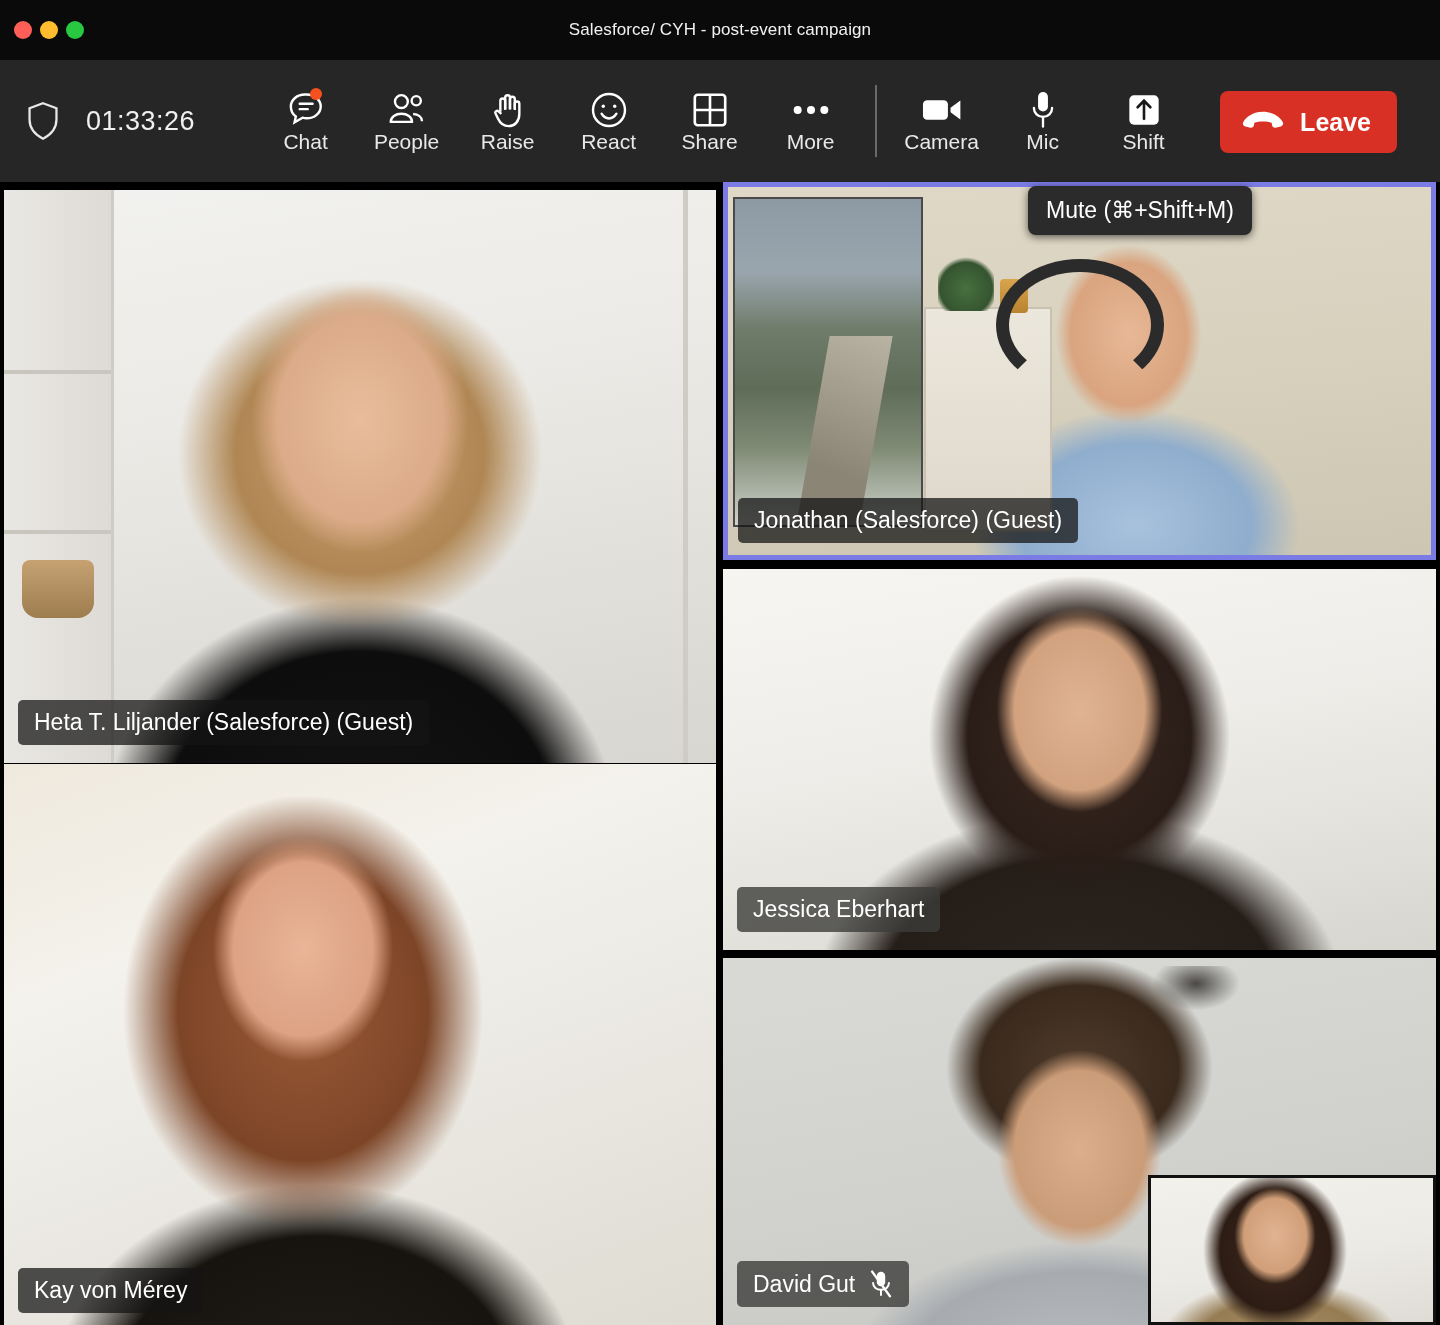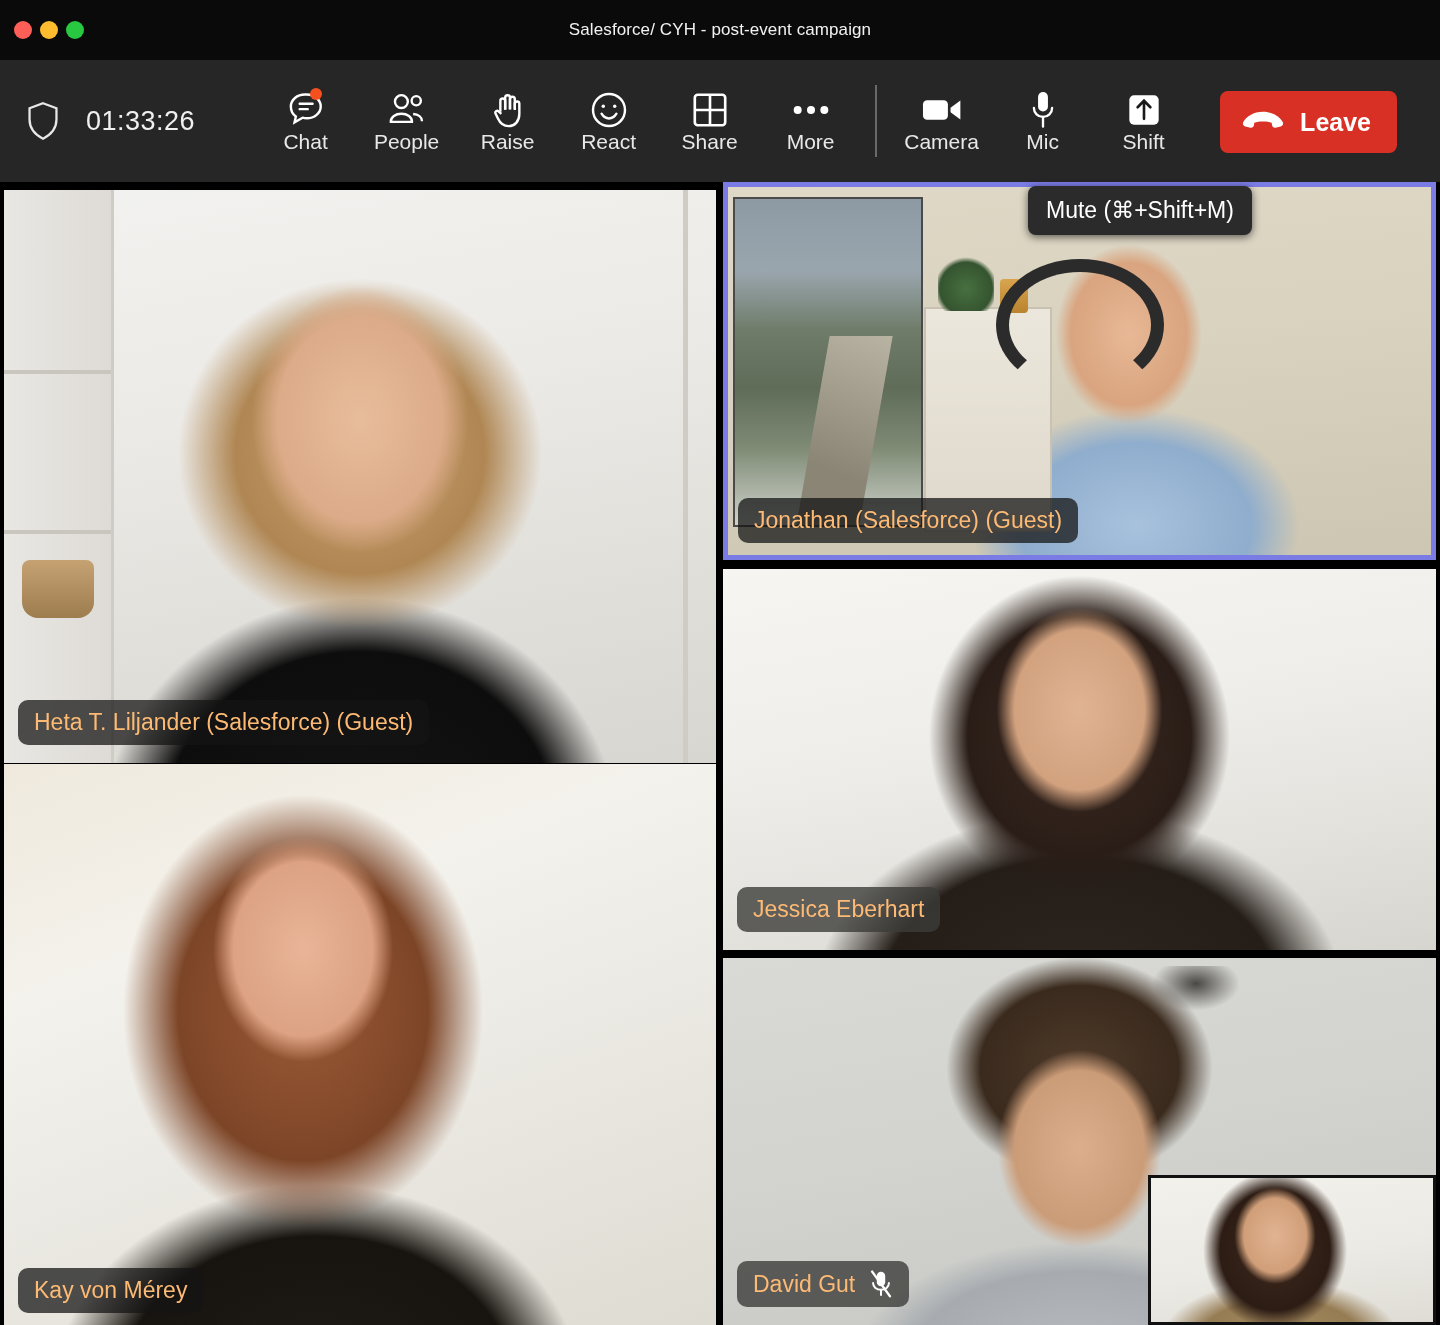--- a/index.html
+++ b/index.html
@@ -178,24 +178,24 @@
   .tile.active .feed { inset: 0; }
 
   
   .name-chip {
     position: absolute;
     left: 14px;
     display: flex;
     align-items: center;
     gap: 14px;
     background: rgba(20,20,20,0.74);
-    color: #fdba74;
+    color: #ffffff;
     font-size: 23px;
     padding: 9px 16px;
-    border-radius: 10px;
+    border-radius: 5px;
     max-width: 94%;
     white-space: nowrap;
     z-index: 10;
   }
   .name-chip.light { background: rgba(60,60,58,0.80); }
 
   
   .pip {
     position: absolute;
     right: 0;

